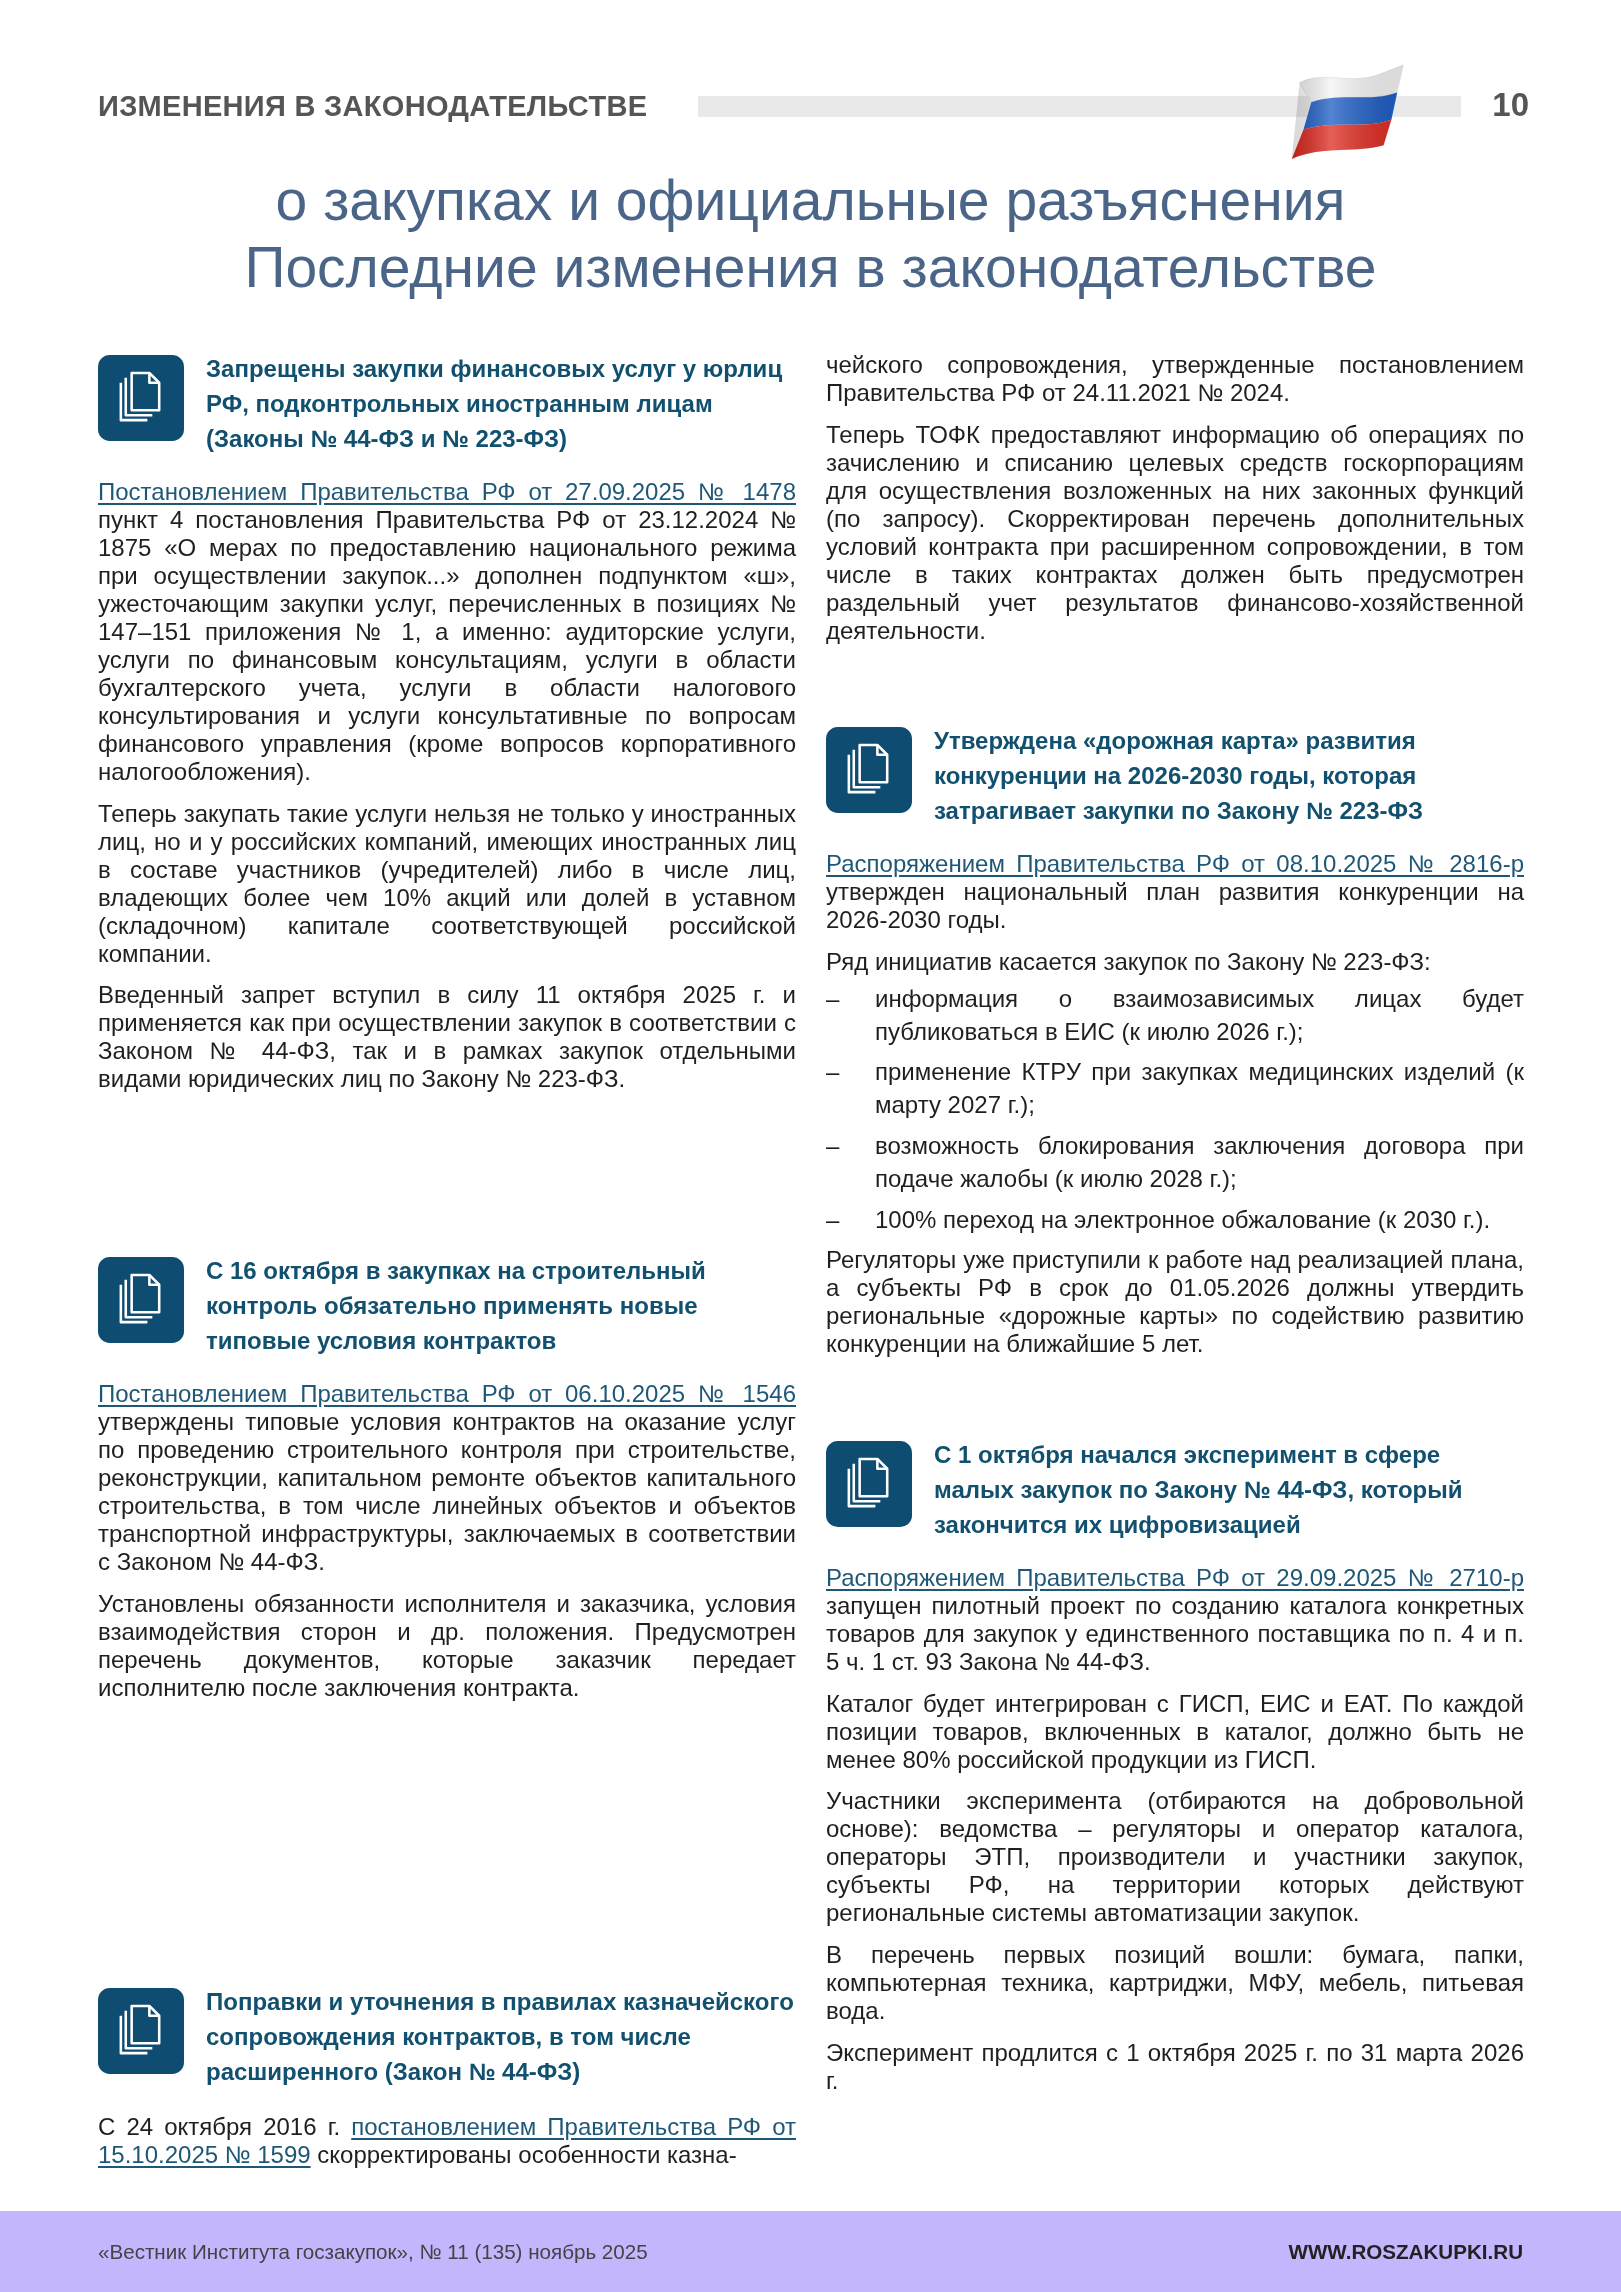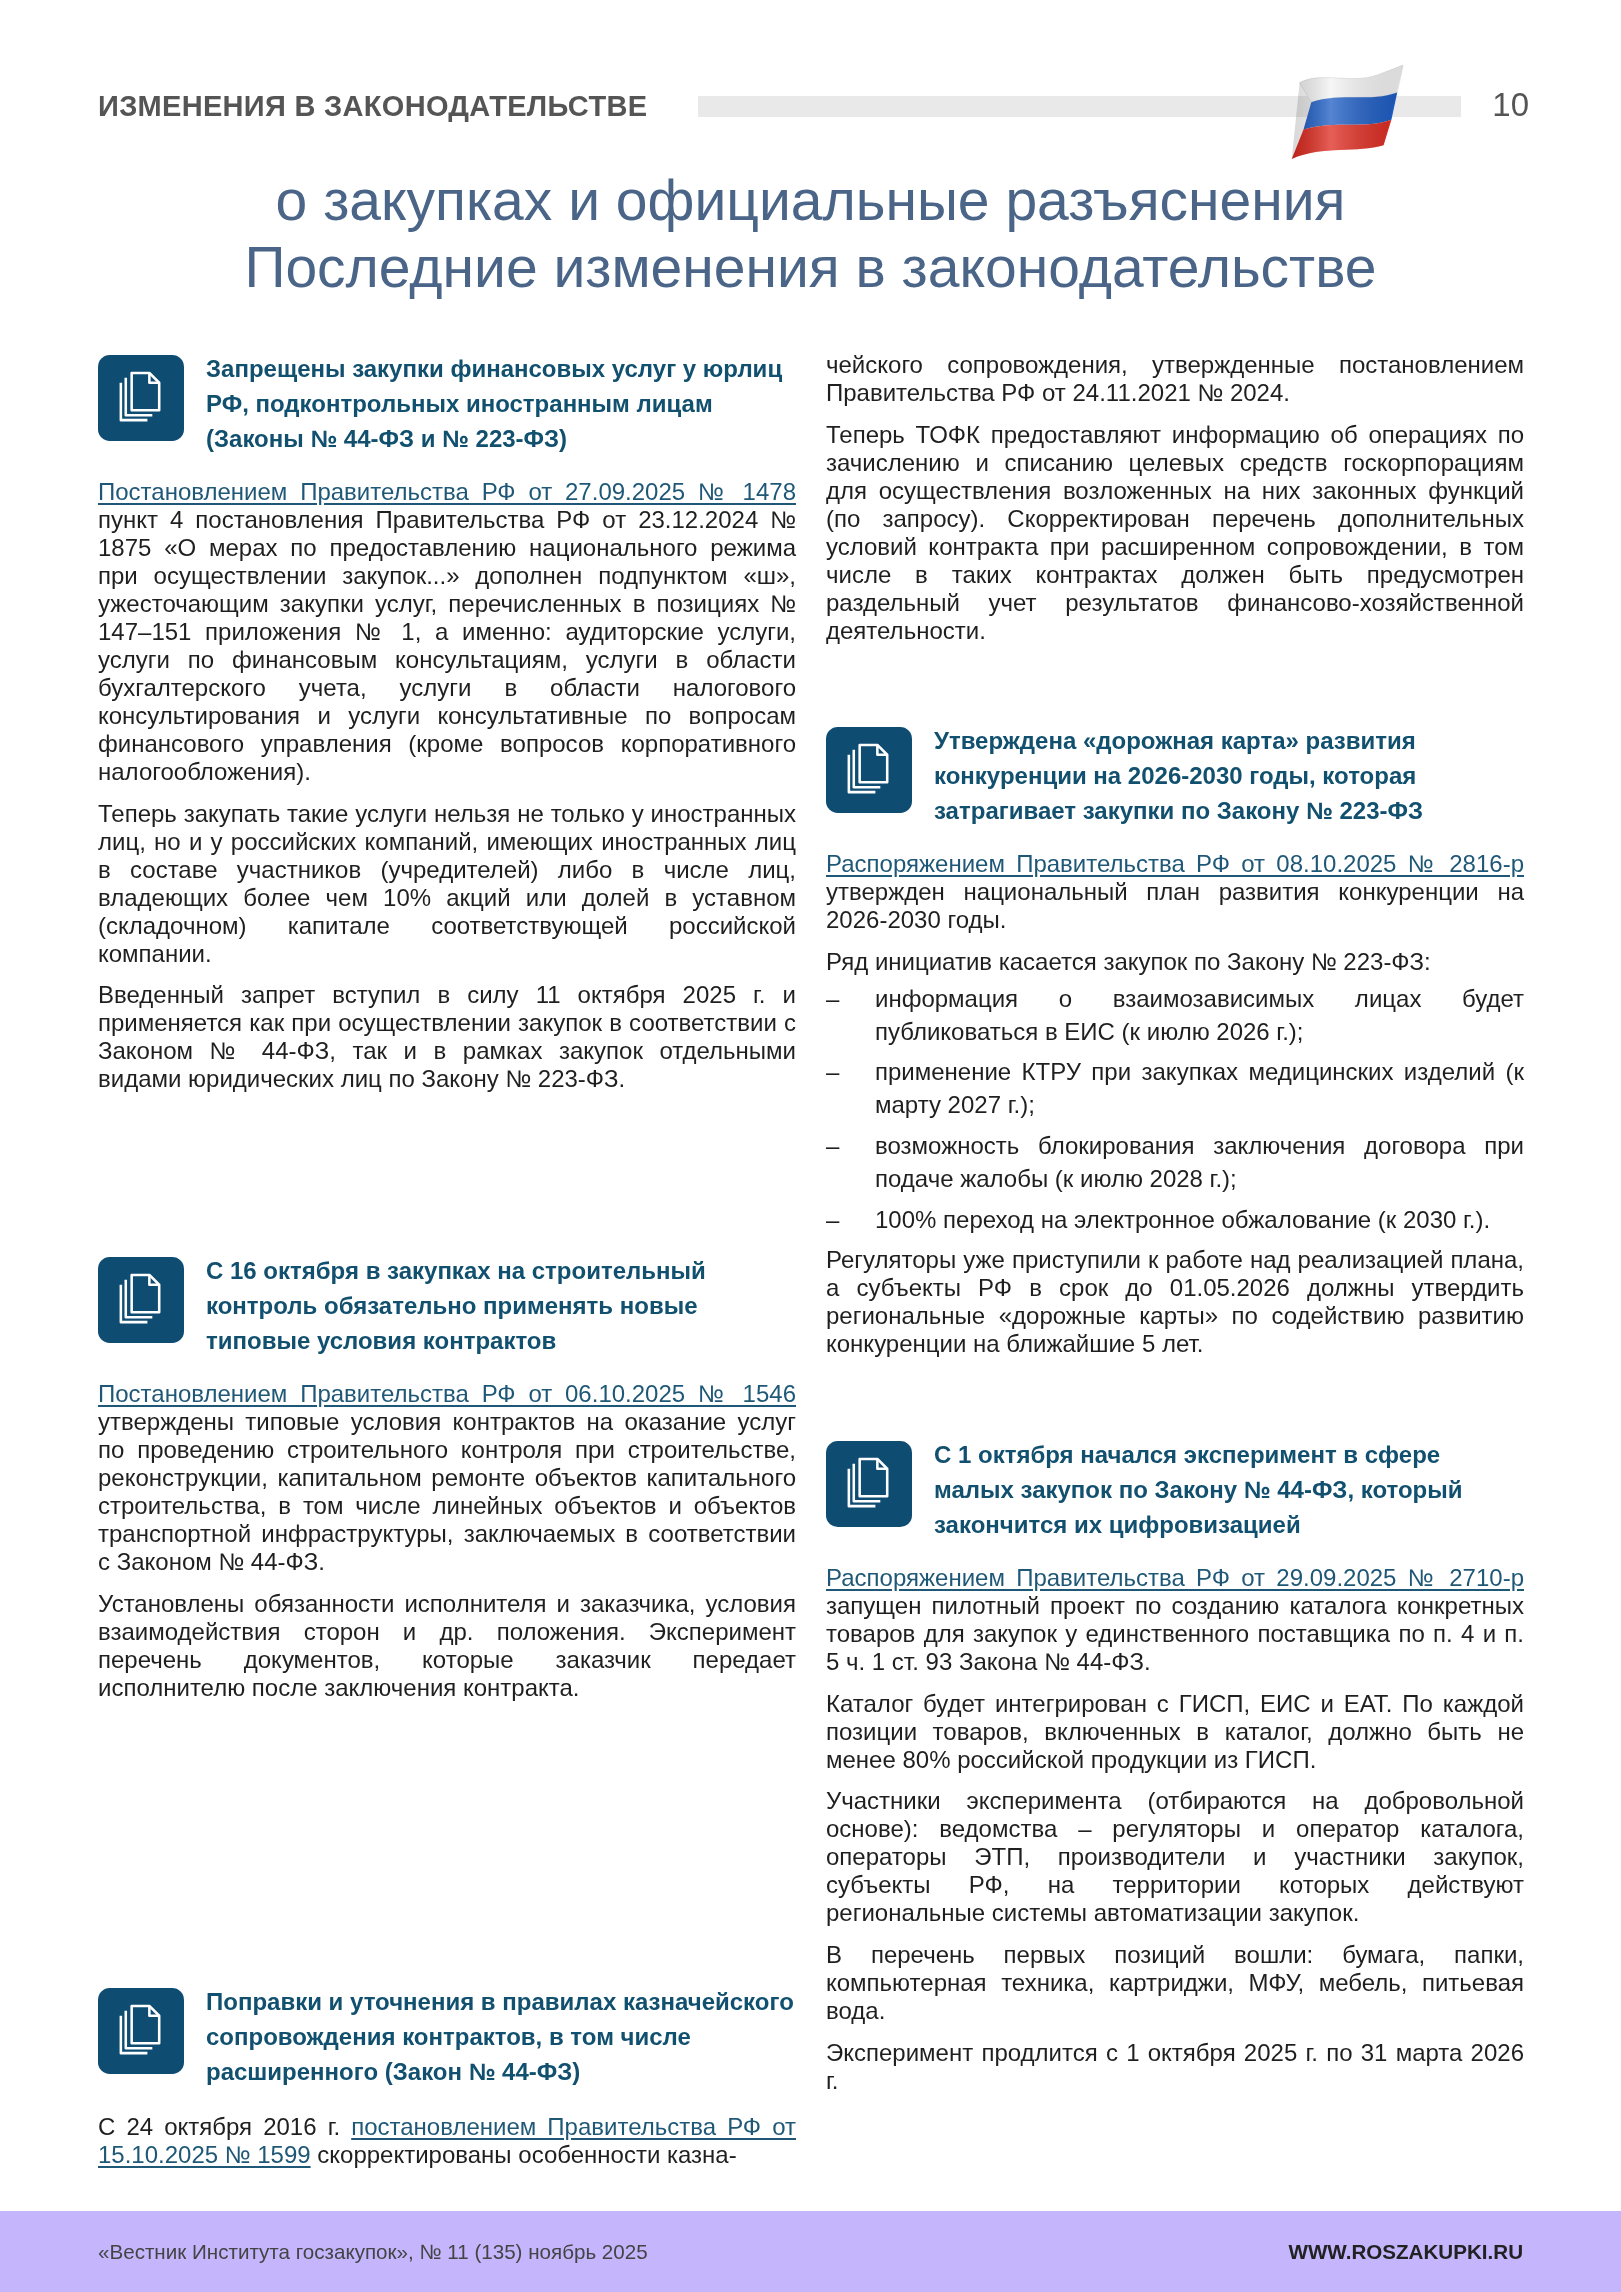--- a/index.html
+++ b/index.html
@@ -2,21 +2,21 @@
 <html><head>
 <meta charset="utf-8">
 <style>
   html, body { margin:0; padding:0; background:#ffffff; }
   body { width:1621px; height:2293px; position:relative; overflow:hidden;
          font-family:"Liberation Sans", sans-serif; color:#1f1f1f; }
   .header { position:absolute; left:98px; top:86px; width:1431px; height:39px; }
   .section-label { position:absolute; left:0; top:3.9px; font-size:29px; font-weight:bold;
          color:#555555; letter-spacing:0.3px; font-family:"Liberation Sans Narrow","Liberation Sans",sans-serif; }
   .header-bar { position:absolute; left:600px; top:9.8px; width:763px; height:21.6px; background:#e9e9e9; }
-  .page-num { position:absolute; right:0; top:0; font-size:33px; font-weight:normal; color:#555555; }
+  .page-num { position:absolute; right:0; top:0; font-size:33px; font-weight:bold; color:#555555; }
   .flag { position:absolute; left:1282px; top:63px; width:127px; height:98px; }
   .title { position:absolute; left:0; top:167px; width:1621px; text-align:center;
          font-size:57px; line-height:67px; color:#4a6587; font-weight:normal; }
   .block { position:absolute; }
   .sec-head { position:relative; height:92px; }
   .icon-box { position:absolute; left:0; top:3.9px; width:86px; height:86px;
          background:#0e4c72; border-radius:11.8px; }
   .icon-box svg { position:absolute; left:13.7px; top:13.7px; width:59px; height:59px; }
   .sec-title { position:absolute; left:108px; top:0; right:0; font-size:24px;
          font-weight:bold; color:#11506f; line-height:35px; }
@@ -88,21 +88,21 @@
             <path d="M14 9 L14 47 L41 47"></path>
         <path d="M20 4 L38 4 L48 14 L48 42 L20 42 Z"></path>
             <path d="M38 4 L38 14 L48 14"></path>
           </g>
         </svg>
     </div>
     <div class="sec-title">С 16 октября в закупках на строительный контроль обязательно применять новые типовые условия контрактов</div>
   </div>
   <div style="margin-top:35px;">
     <p class="txt"><a class="ref" href="#">Постановлением Правительства РФ от 06.10.2025 № 1546</a> <span>утверждены типовые условия контрактов на оказание услуг по проведению строительного контроля при строительстве, реконструкции, капитальном ремонте объектов капитального строительства, в том числе линейных объектов и объектов транспортной инфраструктуры, заключаемых в соответствии с Законом № 44-ФЗ.</span></p>
-    <p class="txt">Установлены обязанности исполнителя и заказчика, условия взаимодействия сторон и др. положения. Эксперимент перечень документов, которые заказчик передает исполнителю после заключения контракта.</p>
+    <p class="txt">Установлены обязанности исполнителя и заказчика, условия взаимодействия сторон и др. положения. Предусмотрен перечень документов, которые заказчик передает исполнителю после заключения контракта.</p>
   </div>
 </div>
 
 <div class="block" style="left:98px; top:1984px; width:698px;">
   <div class="sec-head">
     <div class="icon-box">
       <svg viewBox="0 0 60 60">
           <g fill="none" stroke="#fff" stroke-width="2.6" stroke-linejoin="round">
         <path d="M9 14 L9 52 L36 52"></path>
             <path d="M14 9 L14 47 L41 47"></path>

